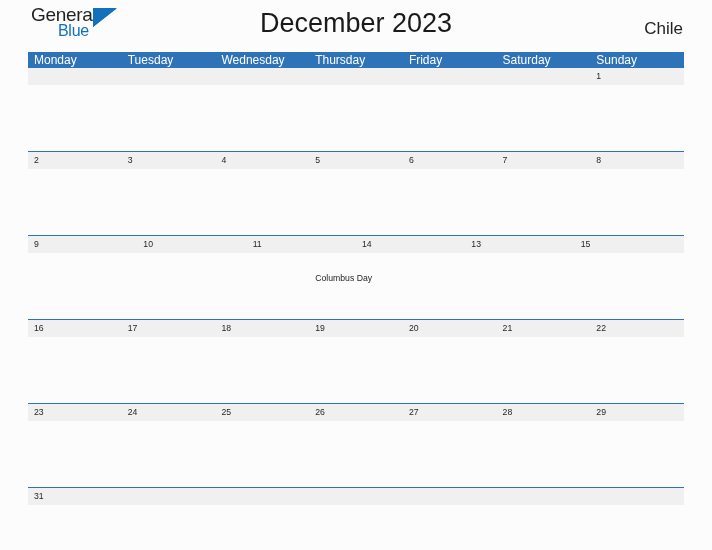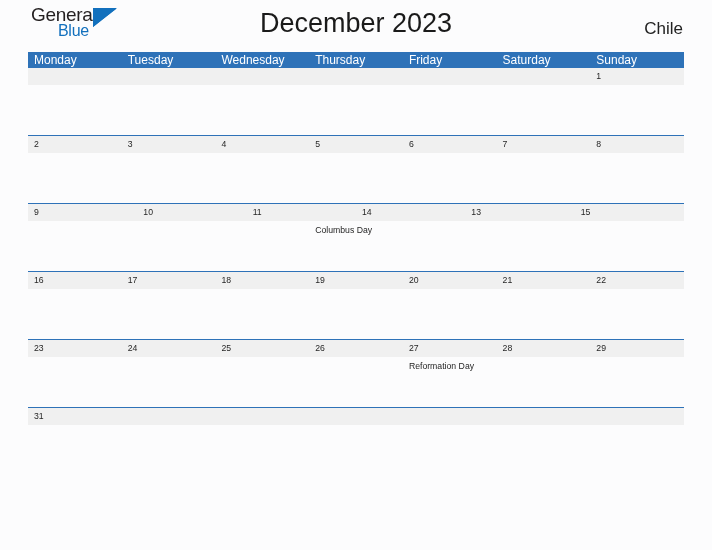--- a/index.html
+++ b/index.html
@@ -127,20 +127,21 @@
     padding-top: 4px;
     box-sizing: border-box;
     line-height: 1;
     white-space: nowrap;
   }
 
   .event-area {
     display: flex;
     height: 50px;
     background: #fcfcfd;
+    margin-top: 16px;
   }
   .event-cell {
     flex: 1 1 0;
     font-size: 8.7px;
     color: #262626;
     padding-left: 6px;
     padding-top: 4px;
     box-sizing: border-box;
     line-height: 1.25;
     white-space: nowrap;
@@ -276,21 +277,20 @@
         <div class="day-num">26</div>
         <div class="day-num">27</div>
         <div class="day-num">28</div>
         <div class="day-num">29</div>
       </div>
       <div class="event-area">
         <div class="event-cell"></div>
         <div class="event-cell"></div>
         <div class="event-cell"></div>
         <div class="event-cell"></div>
-        <div class="event-cell">Reformation Day</div>
         <div class="event-cell"></div>
         <div class="event-cell"></div>
       </div>
     </div>
 
     <div class="week-row last">
       <div class="day-band">
         <div class="day-num">31</div>
         <div class="day-num"></div>
         <div class="day-num"></div>

